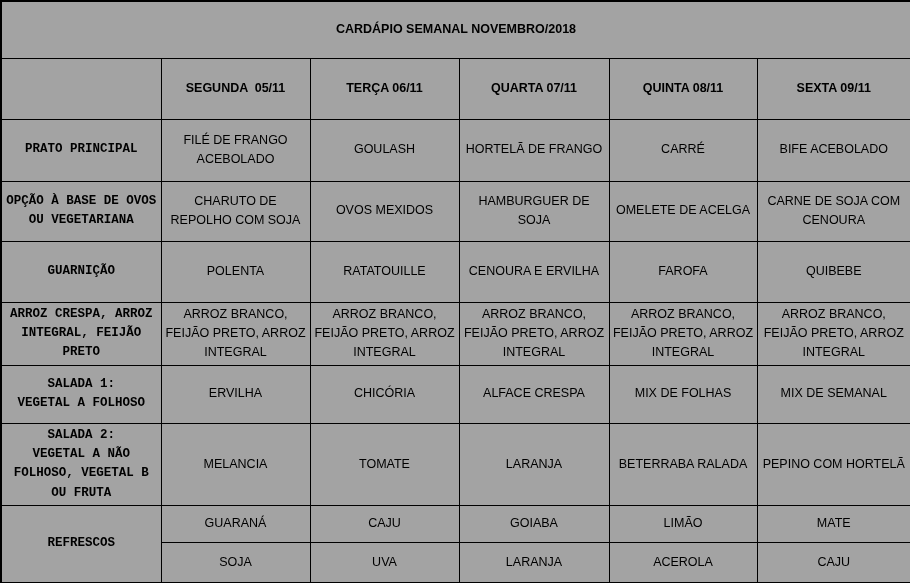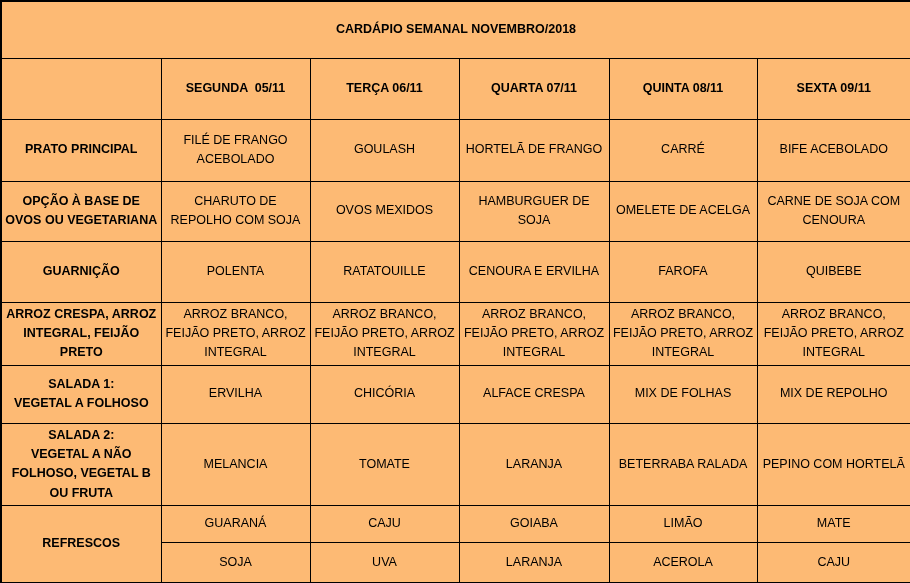--- a/index.html
+++ b/index.html
@@ -6,21 +6,21 @@
     margin: 0;
     padding: 0;
     background: #ffffff;
   }
   .sheet {
     width: 910px;
     height: 583px;
     box-sizing: border-box;
     font-family: "Liberation Sans", sans-serif;
     color: #000000;
-    background: #fdba74;
+    background: #a3a3a3;
   }
   table.menu {
     width: 910px;
     height: 579px;
     border-collapse: collapse;
     table-layout: fixed;
     border: 2px solid #000000;
     border-bottom-width: 3px;
   }
   table.menu td {
@@ -32,20 +32,21 @@
     line-height: 1.55;
     overflow: hidden;
   }
   td.title-cell {
     font-weight: bold;
     border-bottom: 1px solid #000;
   }
   td.label-cell {
     font-weight: bold;
     white-space: pre-line;
+    font-family: Liberation Mono, monospace;
   }
   td.day-header {
     font-weight: bold;
     white-space: pre-wrap;
     margin-top: 37px;
   }
   td.vbottom {
     vertical-align: bottom;
     padding-bottom: 1px;
   }
@@ -114,21 +115,21 @@
       <td>ARROZ BRANCO, FEIJÃO PRETO, ARROZ INTEGRAL</td>
     </tr>
 
     <tr style="height:58px">
       <td class="label-cell">SALADA 1:
 VEGETAL A FOLHOSO</td>
       <td>ERVILHA</td>
       <td>CHICÓRIA</td>
       <td>ALFACE CRESPA</td>
       <td>MIX DE FOLHAS</td>
-      <td>MIX DE REPOLHO</td>
+      <td>MIX DE SEMANAL</td>
     </tr>
 
     <tr style="height:82px">
       <td class="label-cell">SALADA 2:
 VEGETAL A NÃO FOLHOSO, VEGETAL B OU FRUTA</td>
       <td>MELANCIA</td>
       <td>TOMATE</td>
       <td>LARANJA</td>
       <td>BETERRABA RALADA</td>
       <td>PEPINO COM HORTELÃ</td>

